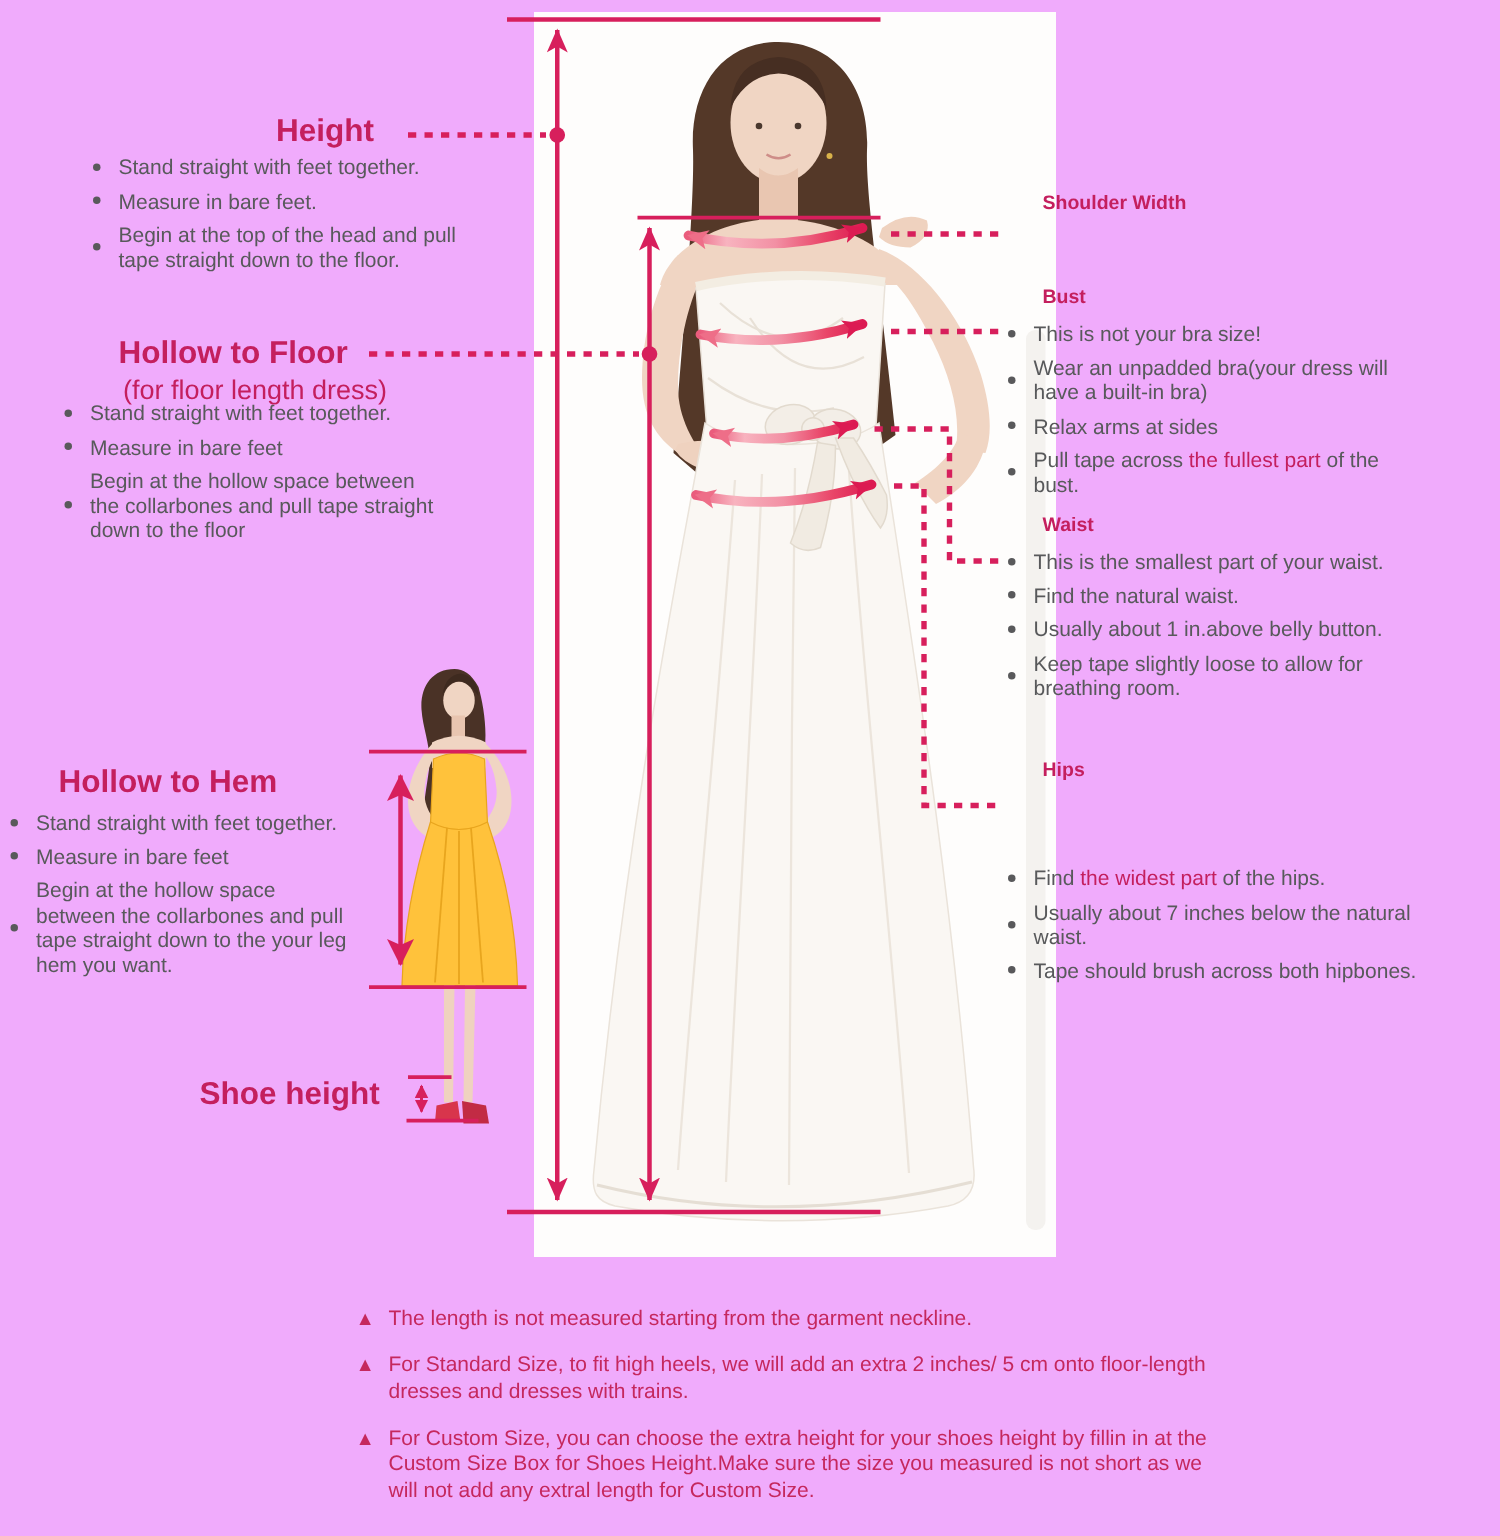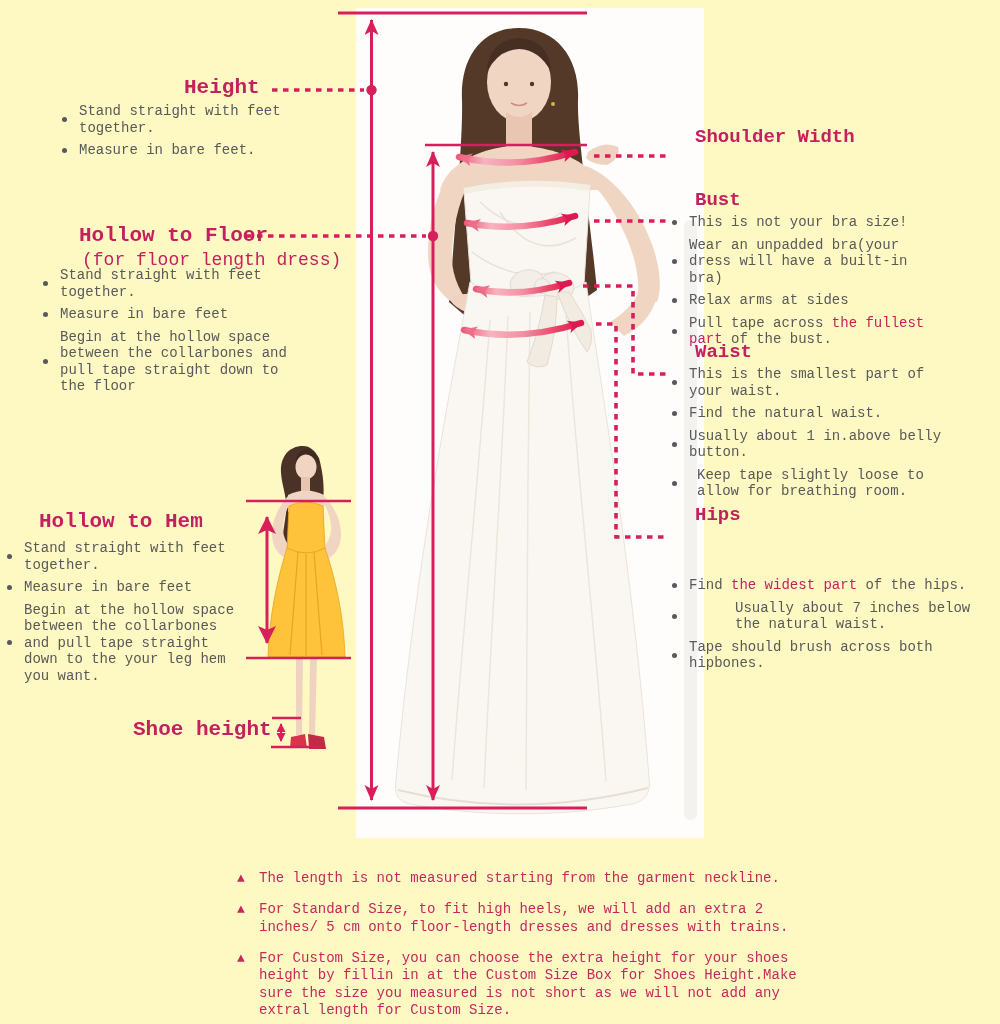--- a/index.html
+++ b/index.html
@@ -1,24 +1,24 @@
 <!DOCTYPE html>
 <html><head>
 <meta charset="utf-8">
 <style>
   html,body{margin:0;padding:0;background:#fff;}
-  .canvas{position:relative;width:1000px;height:1024px;background:#fef9c3;overflow:hidden;
-          font-family:Liberation Mono, monospace;color:#58595B;}
+  .canvas{position:relative;width:1000px;height:1024px;background:#f0abfc;overflow:hidden;
+          font-family:Liberation Sans, sans-serif;color:#58595B;}
   .art{position:absolute;left:0;top:0;}
   .block{position:absolute;}
   .title{color:#C41F5E;font-weight:bold;font-size:21px;line-height:1.05;white-space:nowrap;}
-  .title.sm{font-size:19px;}
+  .title.sm{font-size:13px;}
   .subtitle{color:#C41F5E;font-size:18px;white-space:nowrap;margin-top:3px;}
   .blist{list-style:none;margin:0;padding:0;}
-  .bullet{display:flex;align-items:center;margin:0 0 6px 0;font-size:14px;line-height:1.18;justify-content:space-between;}
+  .bullet{display:flex;align-items:center;margin:0 0 6px 0;font-size:14px;line-height:1.18;}
   .dot{flex:0 0 5px;width:5px;height:5px;border-radius:50%;background:#59595B;margin-right:12px;}
   .btxt{color:#58595B;}
   .hl{color:#C41F5E;}
   .notes{position:absolute;left:237px;top:870px;width:600px;}
   .note{display:flex;align-items:flex-start;margin-bottom:14px;color:#C5285E;font-size:14px;line-height:1.24;}
   .tri{flex:0 0 16px;font-size:13px;line-height:1.34;margin-right:6px;color:#C5285E;}
   .w216 .btxt{display:block;width:216px;}
   .w230 .btxt{display:block;width:230px;}
   .w310 .btxt{display:block;width:310px;}
   .w252 .btxt{display:block;width:252px;}
@@ -183,20 +183,24 @@
   <div class="block title" style="left:184px;top:77px;">Height</div>
   <ul class="blist block w230" style="left:62px;top:103px;">
     <li class="bullet">
         <span class="dot"></span>
         <span class="btxt">Stand straight with feet together.</span>
       </li>
     <li class="bullet">
         <span class="dot"></span>
         <span class="btxt">Measure in bare feet.</span>
       </li>
+    <li class="bullet">
+        <span class="dot"></span>
+        <span class="btxt">Begin at the top of the head and pull tape straight down to the floor.</span>
+      </li>
   </ul>
 
   <div class="block title" style="left:79px;top:225px;">Hollow to Floor</div>
   <div class="block subtitle" style="left:82px;top:247px;">(for floor length dress)</div>
   <ul class="blist block w230" style="left:43px;top:267px;">
     <li class="bullet">
         <span class="dot"></span>
         <span class="btxt">Stand straight with feet together.</span>
       </li>
     <li class="bullet">

